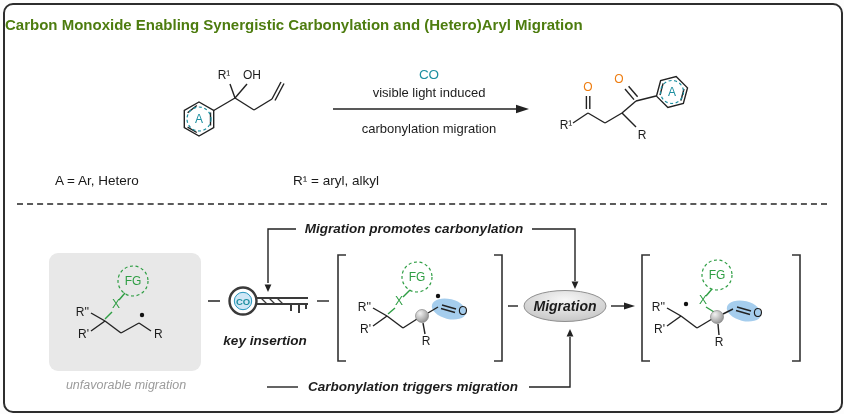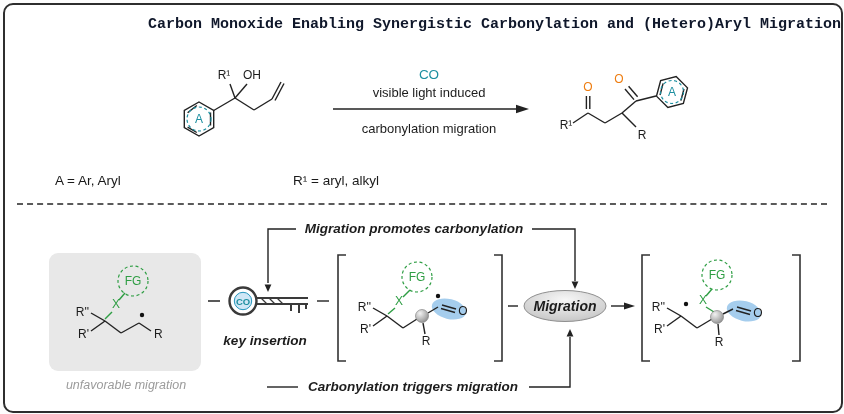--- a/index.html
+++ b/index.html
@@ -1,19 +1,19 @@
 <!DOCTYPE html>
 <html style="--teal: #1d8fa0; --green: #2f9e44; --orange: #ee7d11; --blue-highlight: #8fc1e8; --gray-box: #e8e8e8; --gray-text: #9b9b9b;"><head>
 <meta charset="utf-8">
 <style>
   html,body{margin:0;padding:0;}
   body{width:844px;height:414px;background:#fdfdfd;font-family:"Liberation Sans",sans-serif;position:relative;overflow:hidden;}
   :root{--teal:#1d8fa0;--green:#2f9e44;--orange:#ee7d11;--blue-highlight:#8fc1e8;--gray-box:#e8e8e8;--gray-text:#9b9b9b;}
   .frame{position:absolute;left:3px;top:3px;width:836px;height:406px;border:2px solid #2e2e2e;border-radius:10px;background:#fff;overflow:hidden;}
-  .title{position:absolute;top:11px;left:0;width:100%;text-align:right;font-weight:bold;font-size:15px;color:#0f172a;font-family:Liberation Mono, monospace;}
+  .title{position:absolute;top:11px;left:0;width:100%;text-align:left;font-weight:bold;font-size:15px;color:#4d7c0f;}
   svg.scheme{position:absolute;top:36px;left:0;}
   svg.mech{position:absolute;top:204px;left:0;}
   .defs-row{position:absolute;top:168px;left:0;width:100%;height:20px;font-size:13.5px;color:#1a1a1a;}
   .defs-row span{position:absolute;white-space:nowrap;}
   .def-a{left:50px;} .def-r1{left:288px;} .def-r{left:484px;}
   .divider{position:absolute;top:198px;left:12px;width:810px;border-top:2px dashed #5a5a5a;}
   svg text{font-family:"Liberation Sans",sans-serif;fill:#1c1c1c;}
   .lbl{font-size:12px;}
   .tc{text-anchor:middle;} .te{text-anchor:end;}
   .teal{fill:var(--teal);}
@@ -92,21 +92,21 @@
         <polygon class="ring" points="667,35 680.9,43 680.9,59 667,67 653.1,59 653.1,43"></polygon>
         <line x1="677.8" y1="45" x2="677.8" y2="57"></line>
         <line x1="656.2" y1="45" x2="656.2" y2="57"></line>
       </g>
       <circle class="dash-teal" cx="667" cy="51" r="11.5"></circle>
       <text class="lbl tc teal" x="667" y="55">A</text>
     </g>
   </svg>
 
   <div class="defs-row">
-    <span class="def-a">A = Ar, Aryl</span>
+    <span class="def-a">A = Ar, Hetero</span>
     <span class="def-r1">R¹ = aryl, alkyl</span>
   </div>
 
   <div class="divider"></div>
 
   <svg class="mech" width="844" height="202" viewBox="0 0 844 202">
     <defs>
       <radialGradient id="ballGrad" cx="35%" cy="30%" r="75%">
         <stop offset="0%" stop-color="#f2f2f2"></stop>
         <stop offset="60%" stop-color="#b9b9b9"></stop>

